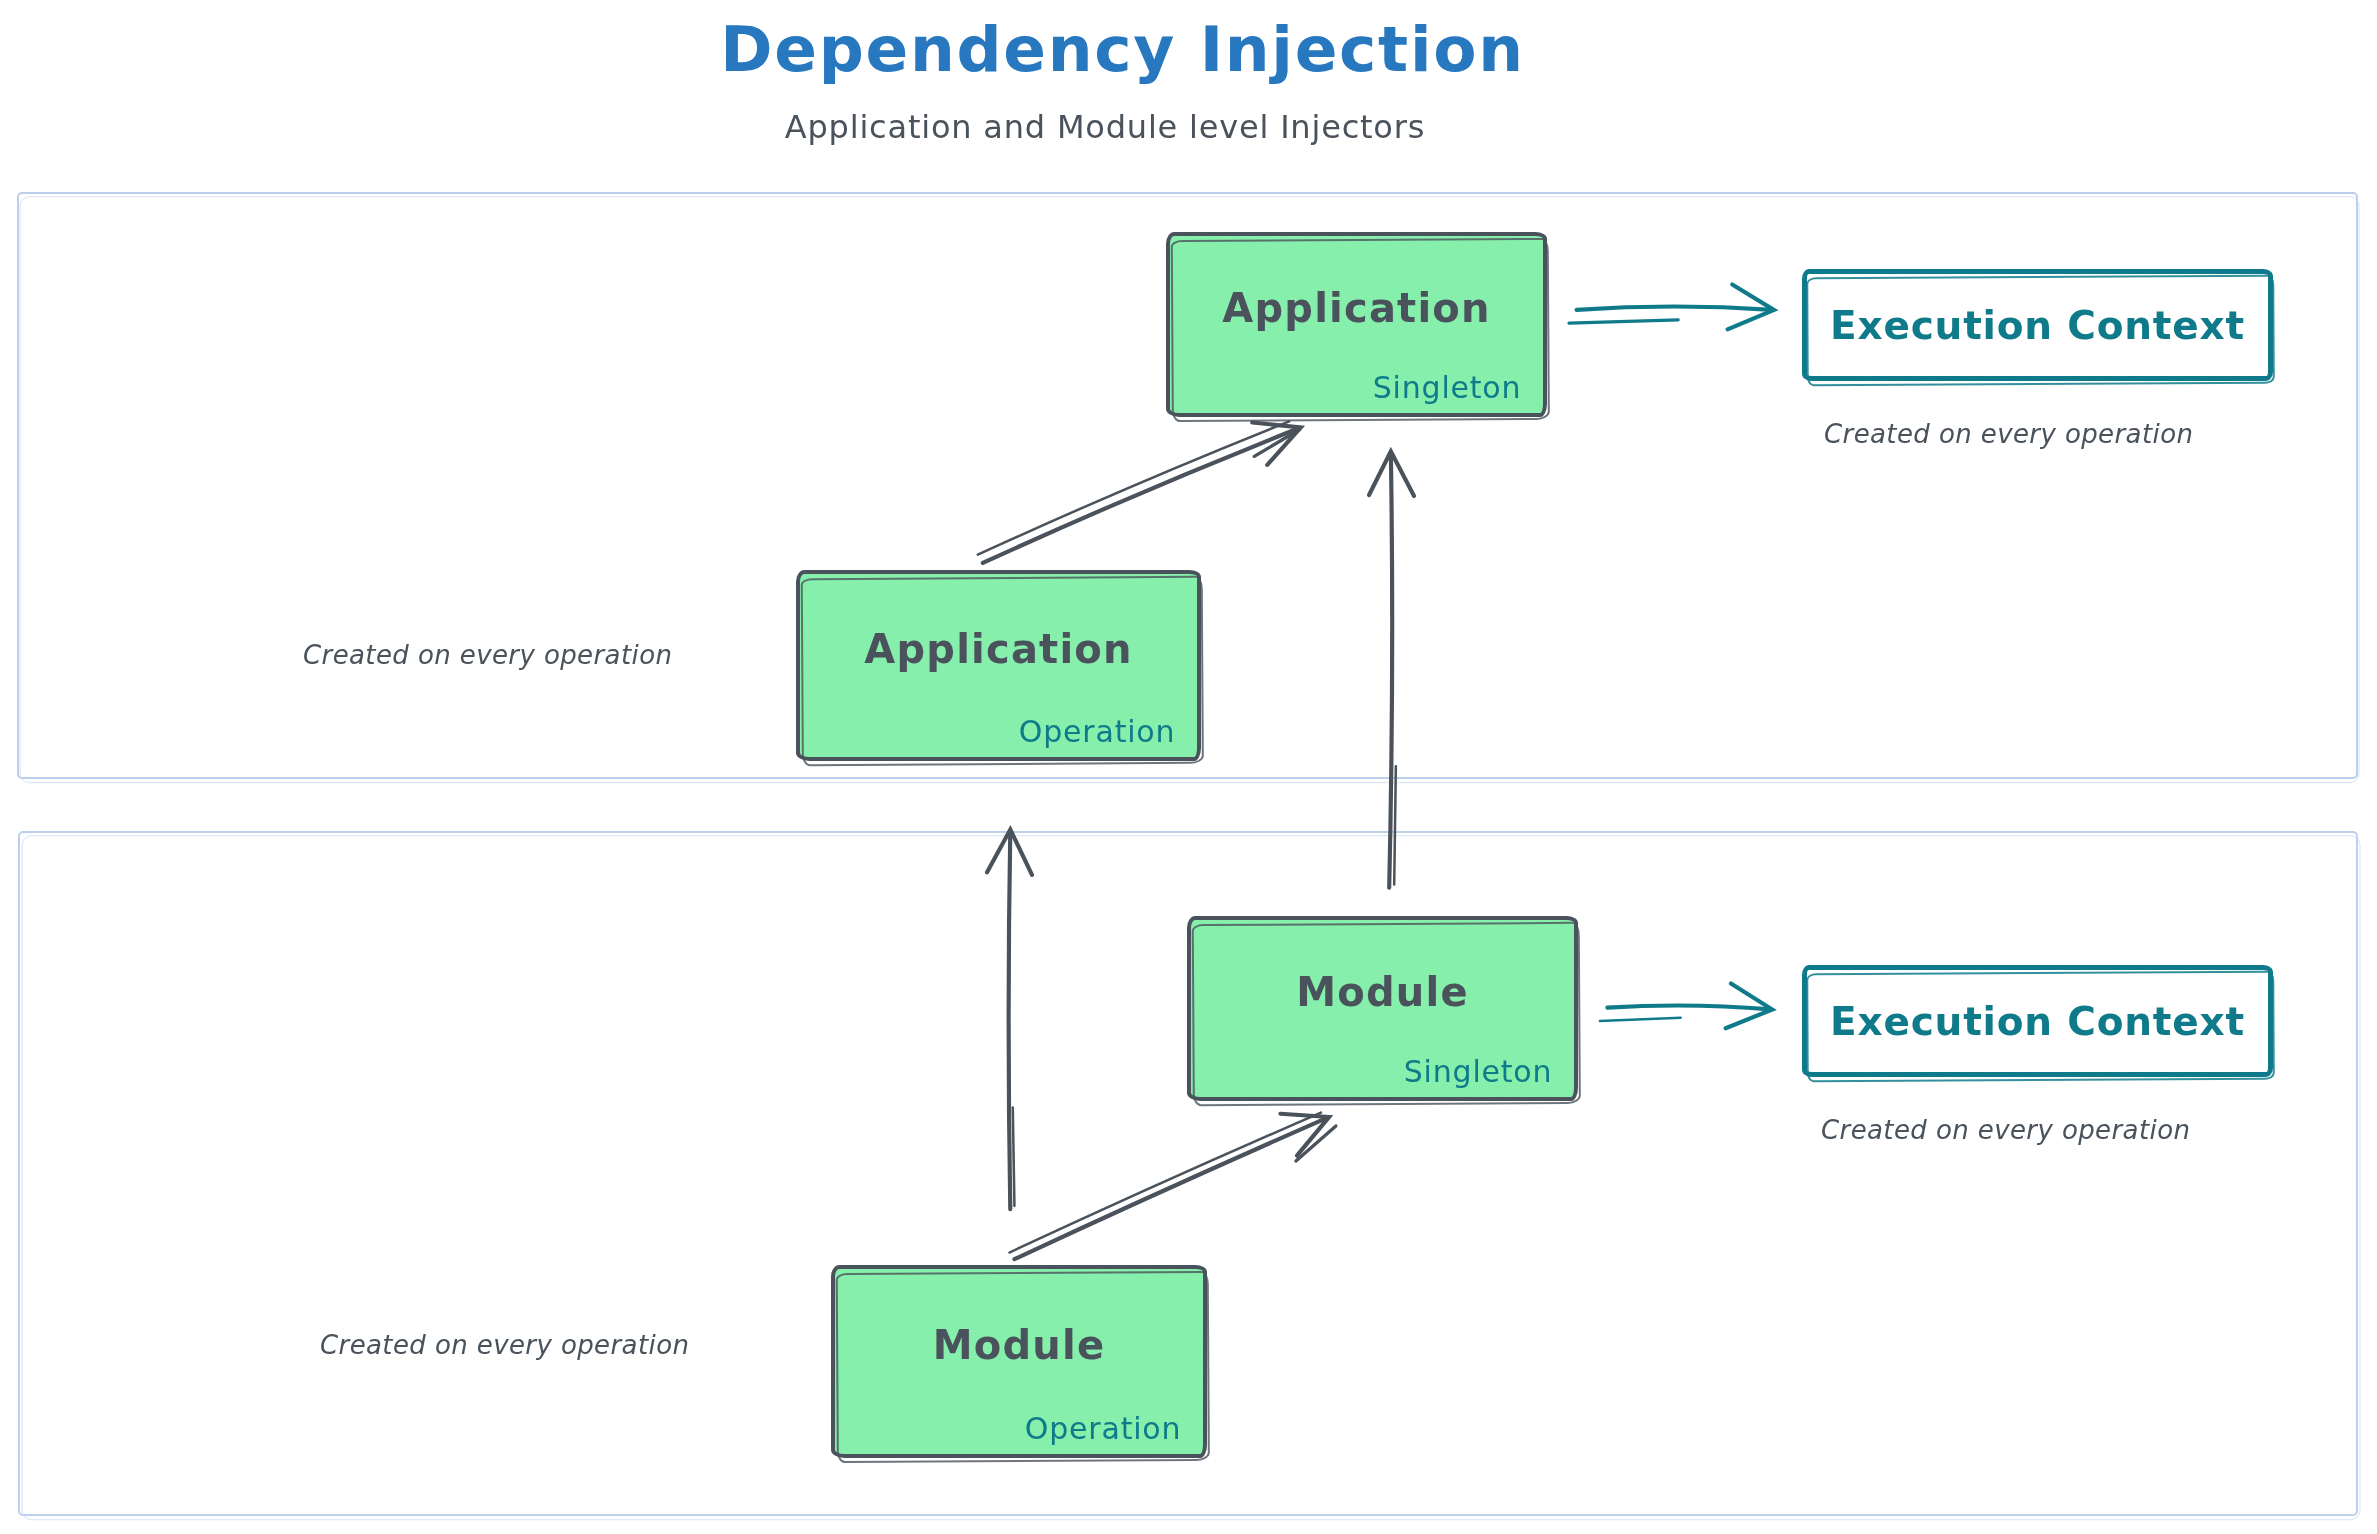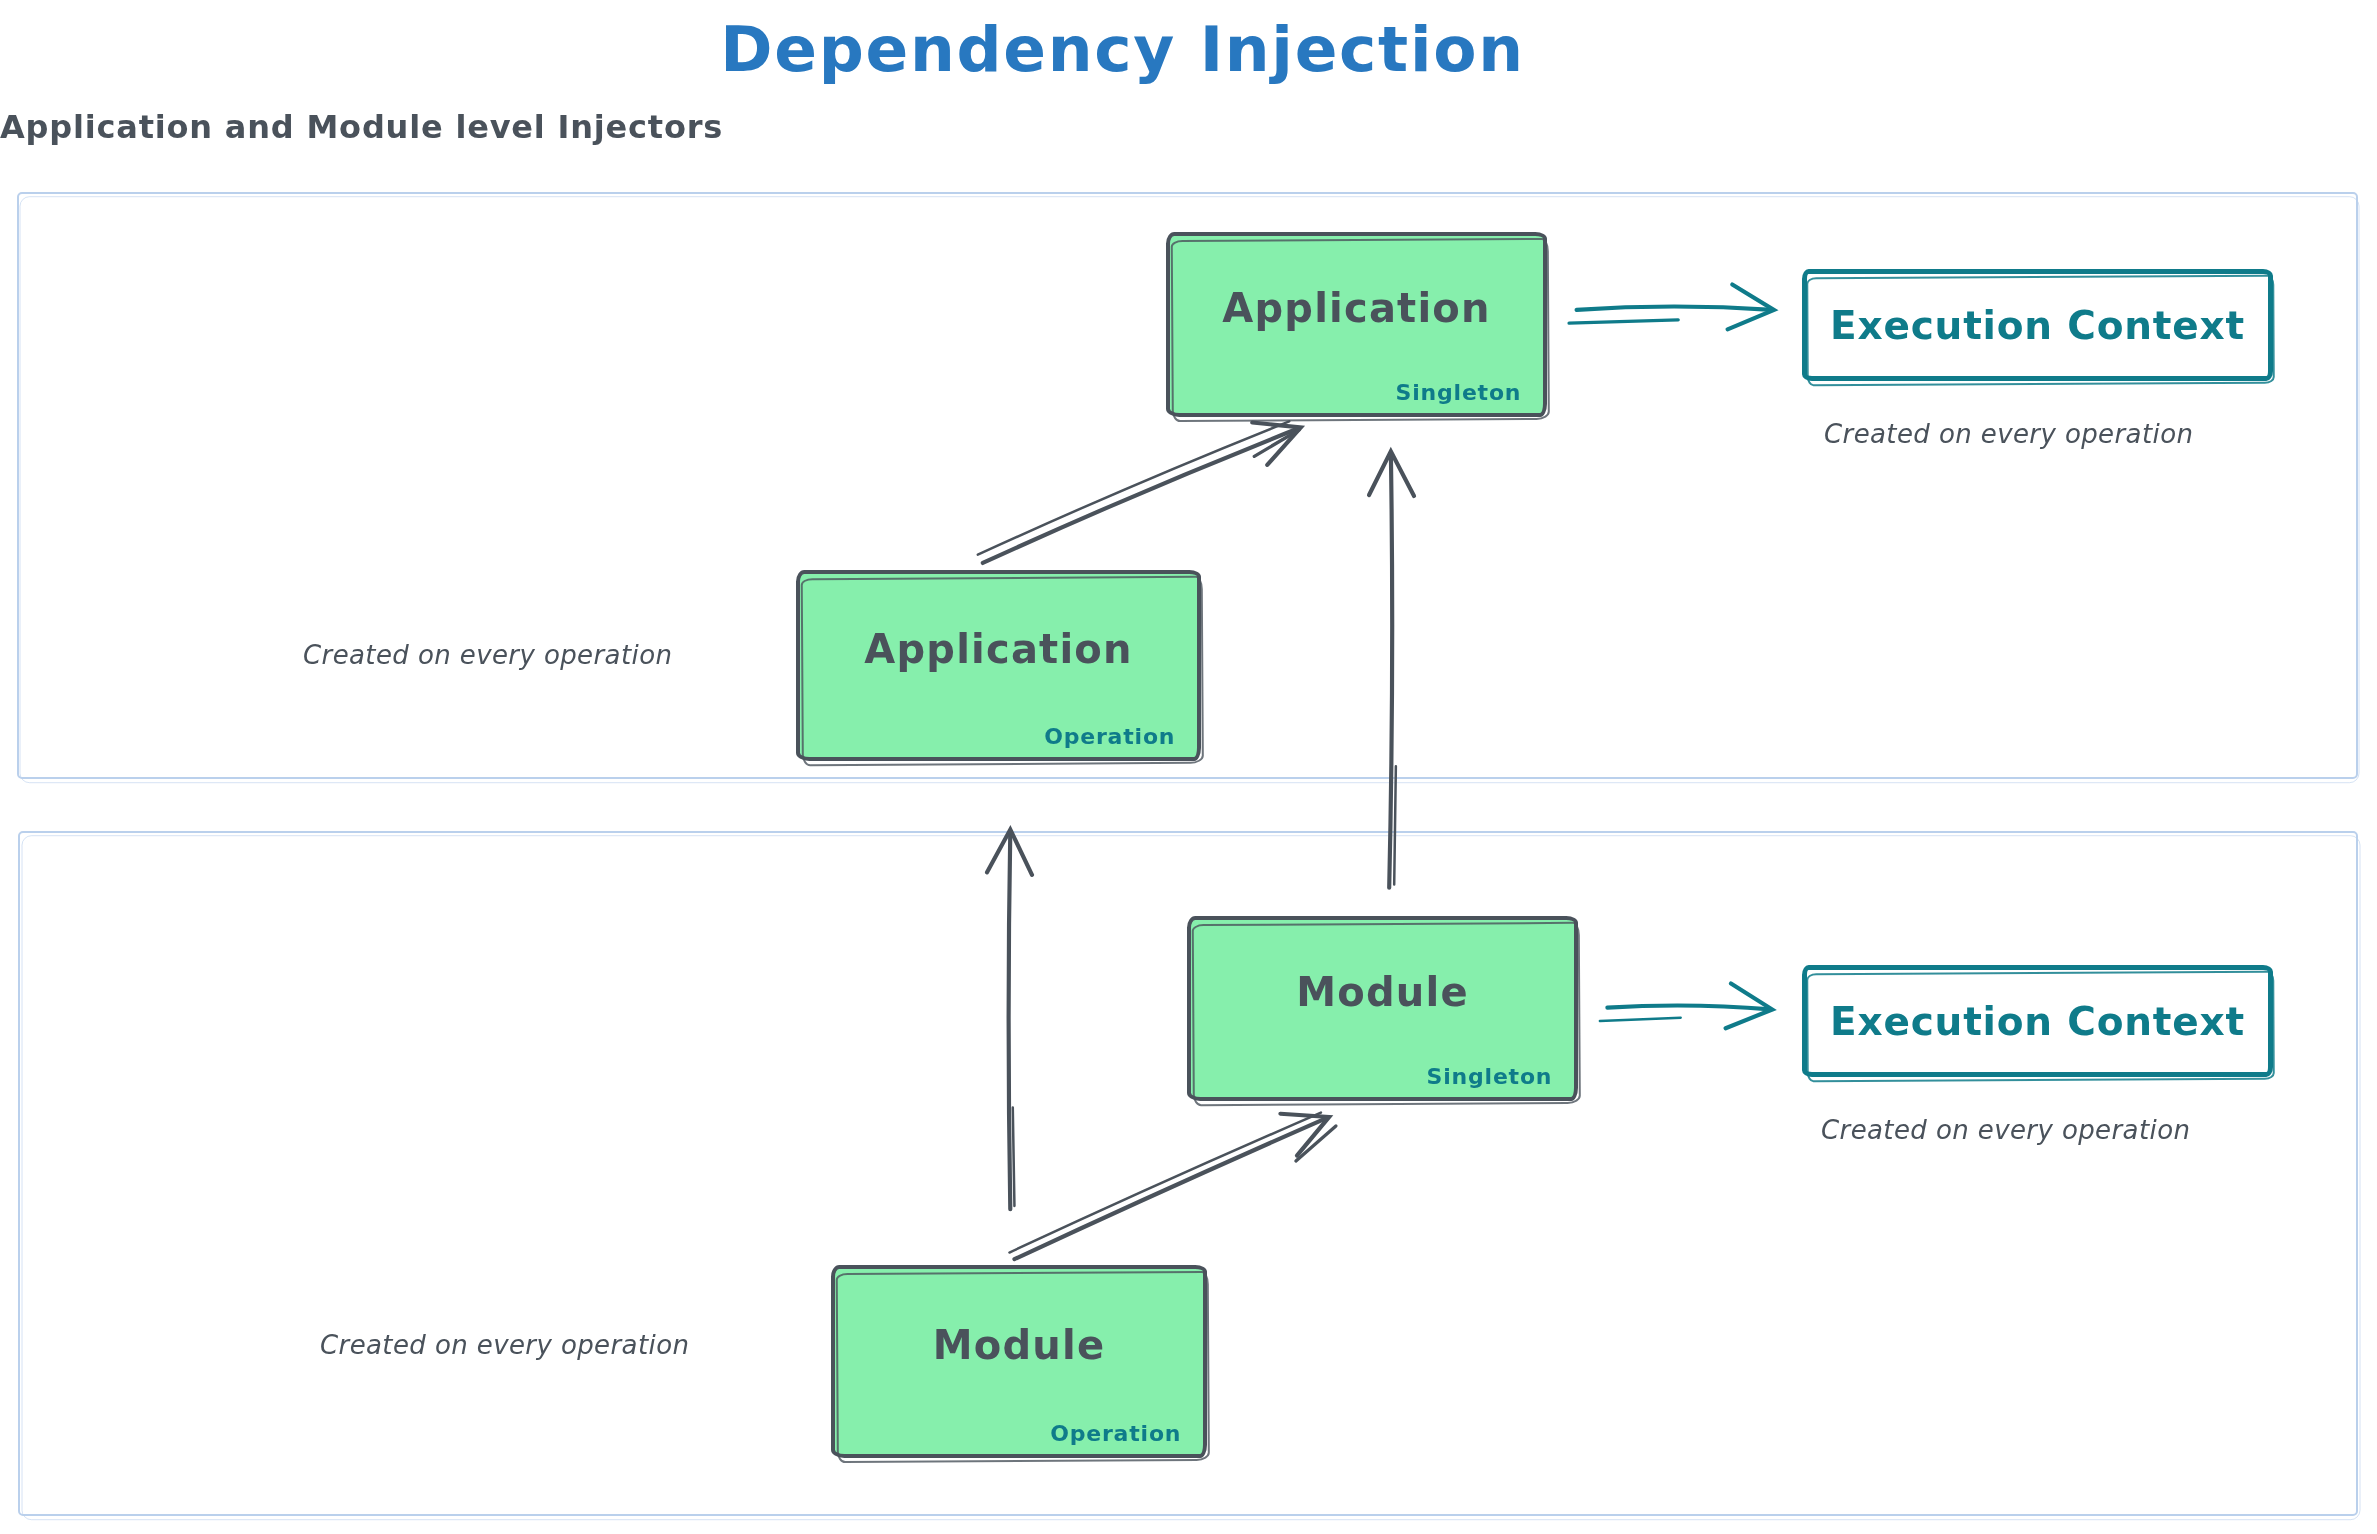--- a/index.html
+++ b/index.html
@@ -11,22 +11,22 @@
   html,body{margin:0;padding:0;background:#ffffff;}
   .canvas{
     position:relative;width:2377px;height:1534px;overflow:hidden;
     font-family:"DejaVu Sans", sans-serif;background:#ffffff;
   }
   .page-title{
     position:absolute;left:0;right:167px;top:13.3px;text-align:center;
     font-size:63px;font-weight:700;color:var(--blue);letter-spacing:1.7px;padding-left:35px;
   }
   .page-subtitle{
-    position:absolute;left:0;right:167px;top:108px;
-    font-size:32px;font-weight:700;color:var(--dark);letter-spacing:0.8px;
+    position:absolute;left:0;right:167px;top:108px;text-align:center;
+    font-size:32px;font-weight:400;color:var(--dark);letter-spacing:0.8px;
   }
   .level{
     position:absolute;border:2.5px solid var(--lb);border-radius:5px;background:transparent;
   }
   .level::before{
     content:"";position:absolute;inset:-1.7px;border:1.7px solid var(--lb);
     border-radius:10px;transform:translate(2.5px,4.2px);opacity:.6;pointer-events:none;
   }
   #level-application{left:16.7px;top:192px;width:2337px;height:583px;}
   #level-module{left:18.3px;top:831px;width:2336px;height:681px;}
@@ -43,21 +43,21 @@
   }
   .node::before{
     content:"";position:absolute;inset:-2.5px;border:2.5px solid var(--dark);
     border-radius:11.7px 6.7px 13.3px 8.3px / 6.7px 13.3px 8.3px 11.7px;
     transform:translate(3.3px,5px) rotate(-0.35deg);opacity:.8;pointer-events:none;
   }
   .node-title{
     font-size:40px;font-weight:600;color:var(--dark);letter-spacing:1.2px;margin-bottom:33px;
   }
   .node-badge{
-    position:absolute;right:21.7px;bottom:8.3px;font-size:22px;font-weight:700;
+    position:absolute;right:21.7px;bottom:8.3px;font-size:30px;font-weight:400;
     color:var(--teal);letter-spacing:0.8px;
   }
   #node-app-singleton{left:1166px;top:232px;width:373px;height:177px;}
   #node-app-operation{left:796px;top:570px;width:397px;height:183px;}
   #node-module-singleton{left:1187px;top:916px;width:383px;height:177px;}
   #node-module-operation{left:831px;top:1265px;width:368px;height:185px;}
 
   .exec{
     position:absolute;background:#fff;border:5px solid var(--teal);
     border-radius:6.7px 10px 6.7px 10px / 10px 6.7px 10px 6.7px;

